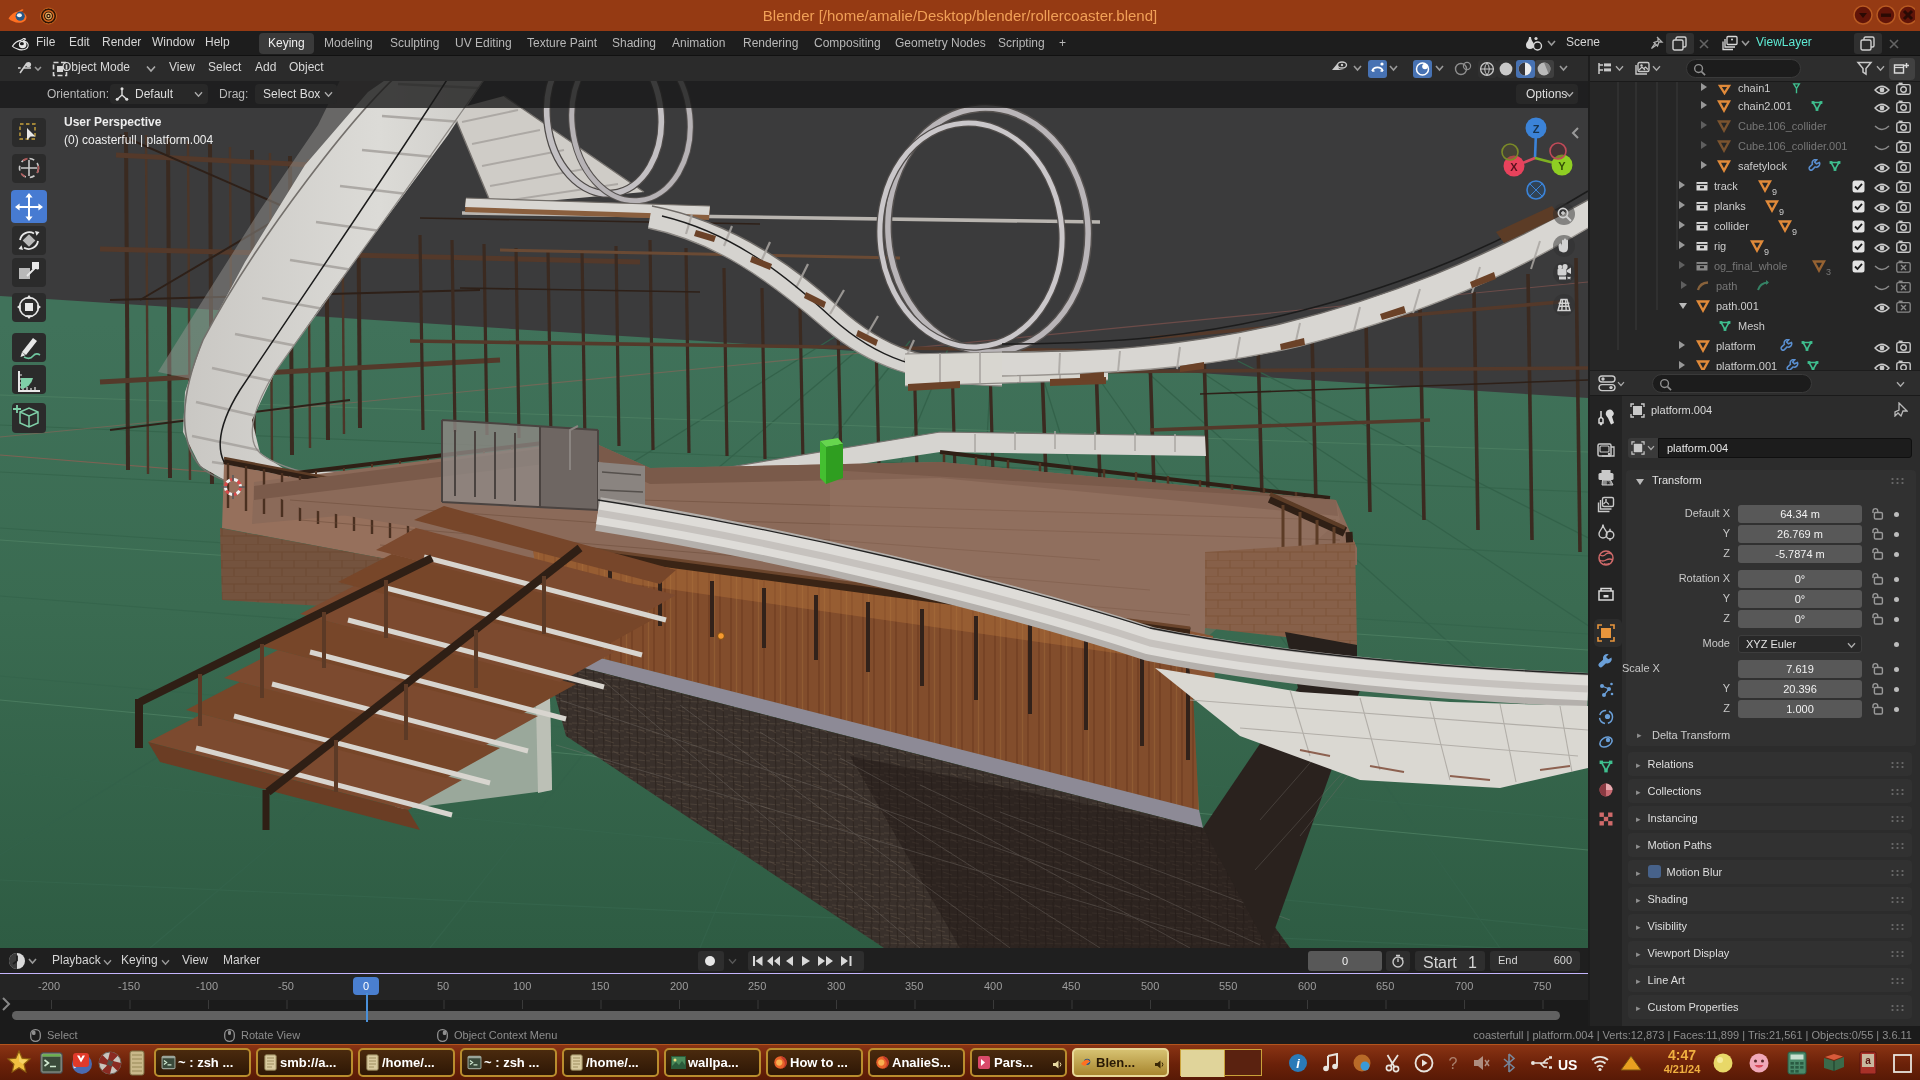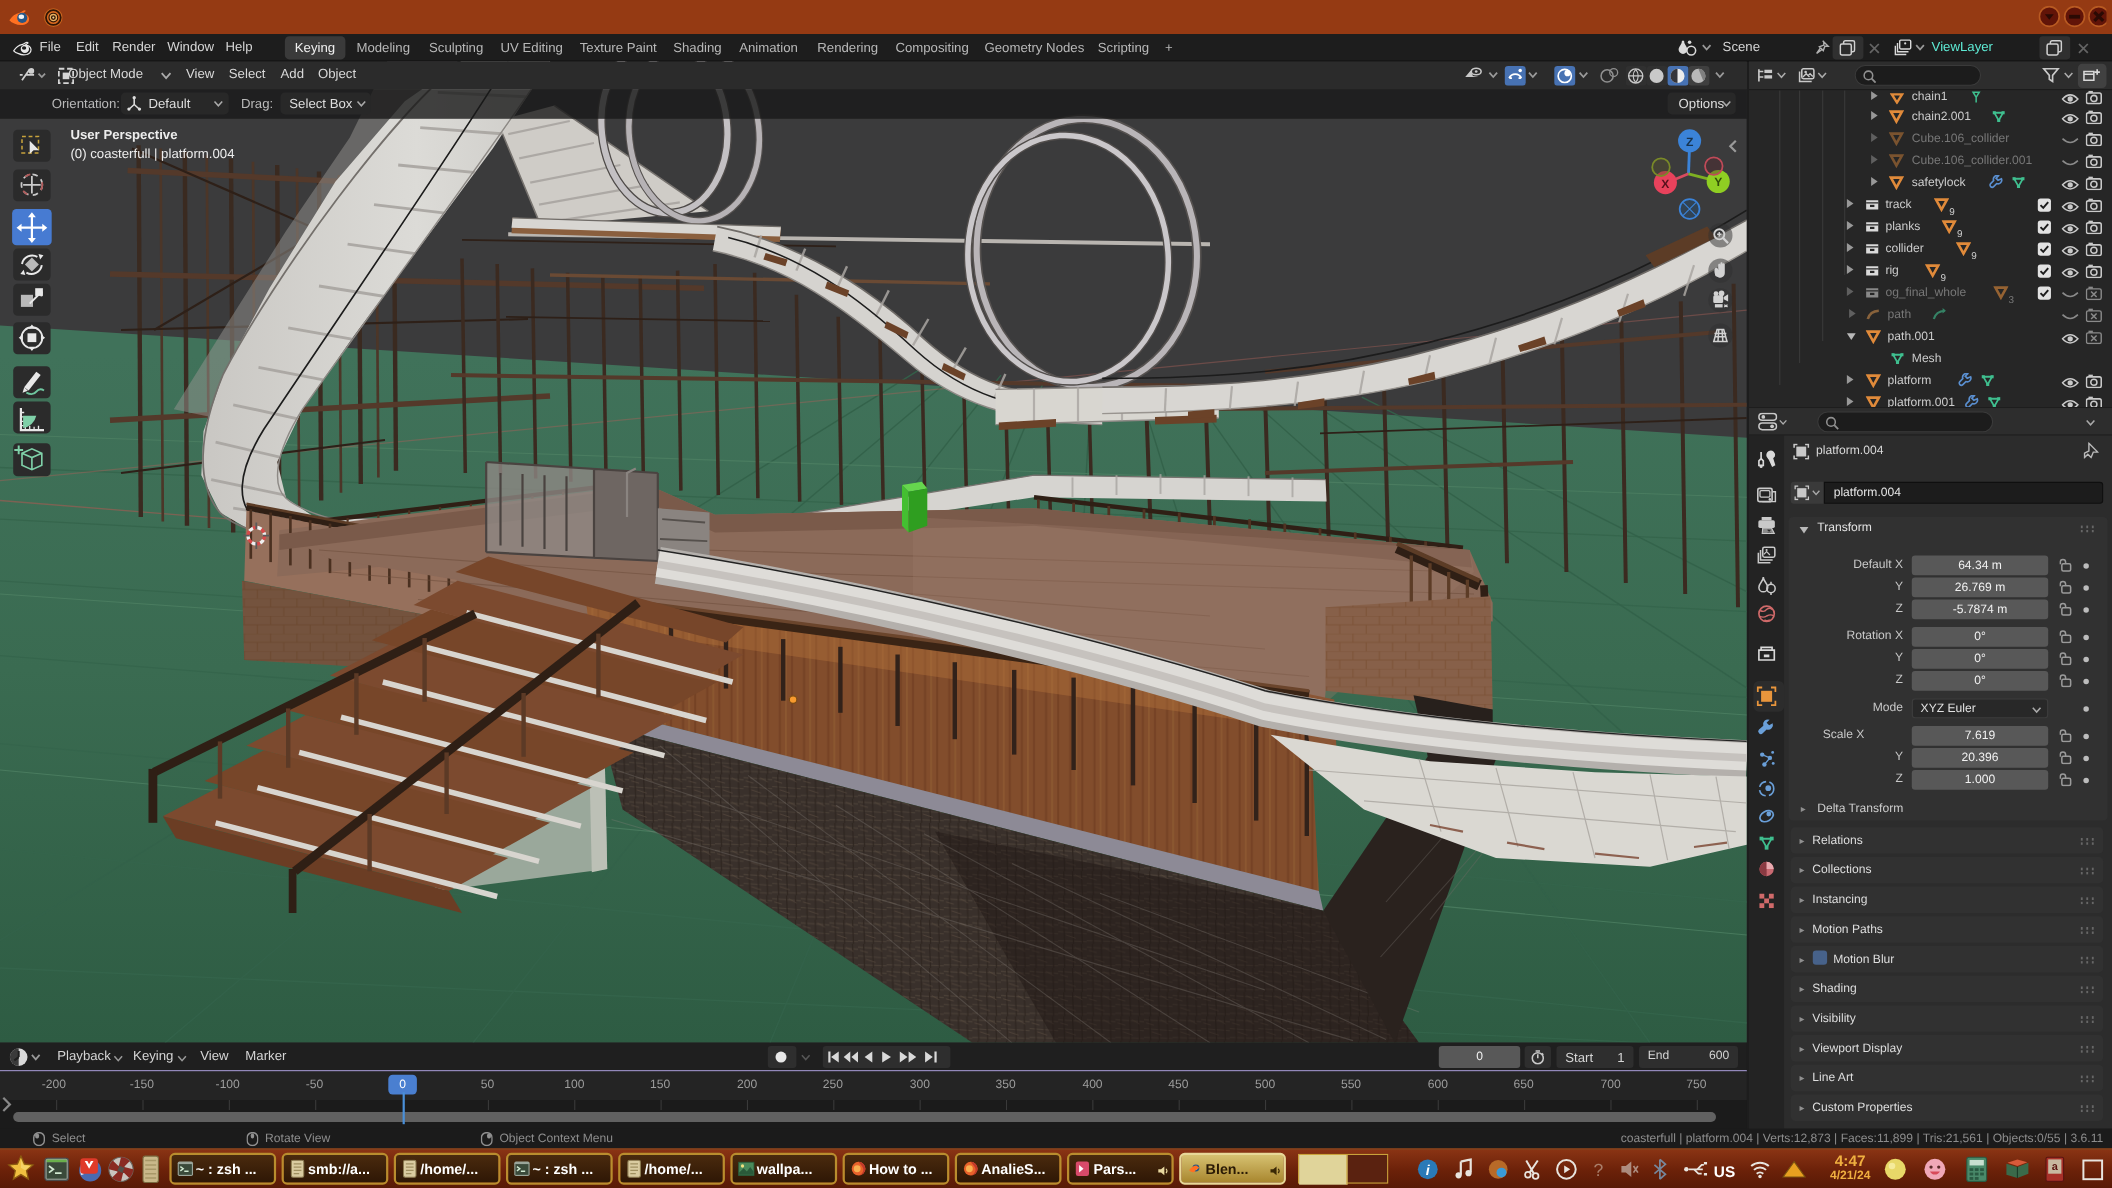--- a/index.html
+++ b/index.html
@@ -39,20 +39,21 @@
  background-image:radial-gradient(circle,#aaa 1px,transparent 1.2px);background-size:5px 4px;}
 .orow{position:absolute;height:20px;font-size:11px;color:#cccccc;line-height:20px;width:330px;}
 .orow .nm{position:absolute;top:0;}
 .gray{color:#777;}
 .ey{position:absolute;top:4px;}
 </style></head>
 <body>
 <div id="page">
 
 <div id="title" class="abs">
+  <div class="txt abs">Blender [/home/amalie/Desktop/blender/rollercoaster.blend]</div>
   <svg class="abs" style="left:7px;top:5px" width="22" height="22" viewBox="0 0 22 22">
     <path d="M1.5 13.5 Q5 7.5 11 6.5 L14.5 4.5 Q16 4 16.5 5 L14 7 Q19 8 19.5 12 Q19.5 16 15 17.5 Q10 18.5 6.5 16.5 Q3 15.5 1.5 13.5 Z" fill="#ff7021"></path>
     <circle cx="13.2" cy="11.2" r="4.6" fill="#265787"></circle>
     <ellipse cx="12.4" cy="10.2" rx="2.5" ry="2" fill="#f2f2f2"></ellipse>
   </svg>
   <svg class="abs" style="left:40px;top:3px" width="17" height="25" viewBox="0 0 17 25">
     <circle cx="8.5" cy="13" r="8" fill="#301505" stroke="#c8641e" stroke-width="1"></circle>
     <circle cx="8.5" cy="13" r="5.2" fill="none" stroke="#d86a20" stroke-width="1.4"></circle>
     <circle cx="8.5" cy="13" r="2.8" fill="none" stroke="#e8b060" stroke-width="1.2"></circle>
     <circle cx="8.5" cy="13" r="1" fill="#f0d090"></circle>
@@ -1333,21 +1334,21 @@
     <div class="field" style="left:116px;top:194px;width:124px;height:18px;line-height:18px">0°</div>
     <div class="lbl11" style="left:0;top:216px;width:108px;text-align:right">Z</div>
     <div class="field" style="left:116px;top:214px;width:124px;height:18px;line-height:18px">0°</div>
     <div class="lbl11" style="left:0;top:241px;width:108px;text-align:right">Mode</div>
     <div class="abs" style="left:116px;top:239px;width:124px;height:18px;background:#282828;border-radius:3px;border:1px solid #3d3d3d">
       <span class="abs" style="left:7px;top:2px;font-size:11px;color:#e2e2e2">XYZ Euler</span>
       <svg class="abs" style="right:5px;top:6px" width="9" height="7">
             <use href="#i-chev"></use>
           </svg>
     </div>
-    <div class="lbl11" style="left:0;top:266px;width:108px;text-align:center">Scale X</div>
+    <div class="lbl11" style="left:0;top:266px;width:108px;text-align:left">Scale X</div>
     <div class="field" style="left:116px;top:264px;width:124px;height:18px;line-height:18px">7.619</div>
     <div class="lbl11" style="left:0;top:286px;width:108px;text-align:right">Y</div>
     <div class="field" style="left:116px;top:284px;width:124px;height:18px;line-height:18px">20.396</div>
     <div class="lbl11" style="left:0;top:306px;width:108px;text-align:right">Z</div>
     <div class="field" style="left:116px;top:304px;width:124px;height:18px;line-height:18px">1.000</div>
     <svg class="abs" style="left:250px;top:111px" width="12" height="13">
           <use href="#i-lock"></use>
         </svg>
     <svg class="abs" style="left:250px;top:131px" width="12" height="13">
           <use href="#i-lock"></use>
@@ -1433,21 +1434,21 @@
       </g>
       <path d="M2 2 v10 M98.5 2 v10" stroke="#d9d9d9" stroke-width="2"></path>
     </svg>
     <div class="abs" style="left:1308px;top:3px;width:74px;height:20px;background:#585858;border-radius:3px;color:#f2f2f2;font-size:11px;text-align:center;line-height:20px">0</div>
     <div class="abs" style="left:1386px;top:3px;width:24px;height:20px;background:#2e2e2e;border-radius:3px">
       <svg class="abs" style="left:5px;top:3px" width="14" height="14" viewBox="0 0 14 14">
             <circle cx="7" cy="8" r="5" fill="none" stroke="#c9c9c9" stroke-width="1.4"></circle>
             <path d="M7 8 L7 4.5 M5 1.5 h4 M10.5 3.5 l1.5 1.5" stroke="#c9c9c9" stroke-width="1.4" fill="none"></path>
           </svg>
     </div>
-    <div class="abs" style="left:1415px;top:3px;width:70px;height:20px;background:#2e2e2e;border-radius:3px;font-size:12px;color:#d5d5d5">
+    <div class="abs" style="left:1415px;top:3px;width:70px;height:20px;background:#2e2e2e;border-radius:3px;font-size:16px;color:#d5d5d5">
           <span class="abs" style="left:8px;top:3px">Start</span>
           <span class="abs" style="right:8px;top:3px">1</span>
         </div>
     <div class="abs" style="left:1490px;top:3px;width:90px;height:20px;background:#2e2e2e;border-radius:3px;font-size:11px;color:#d5d5d5">
           <span class="abs" style="left:8px;top:3px">End</span>
           <span class="abs" style="right:8px;top:3px">600</span>
         </div>
   </div>
   <div id="ruler" class="abs" style="left:0;top:26px;width:1588px;height:26px;background:#242424;font-size:11px;color:#9d9d9d">
     <span class="abs" style="left:38px;top:6px">-200</span>

